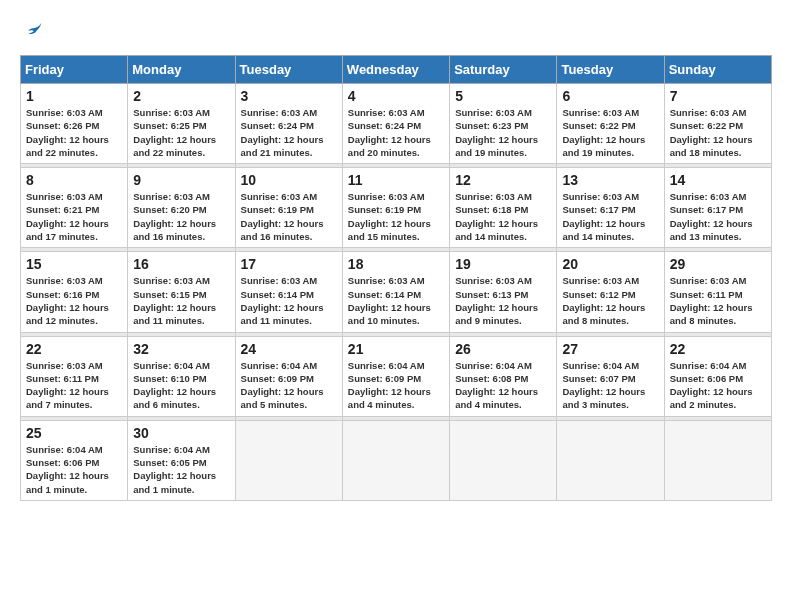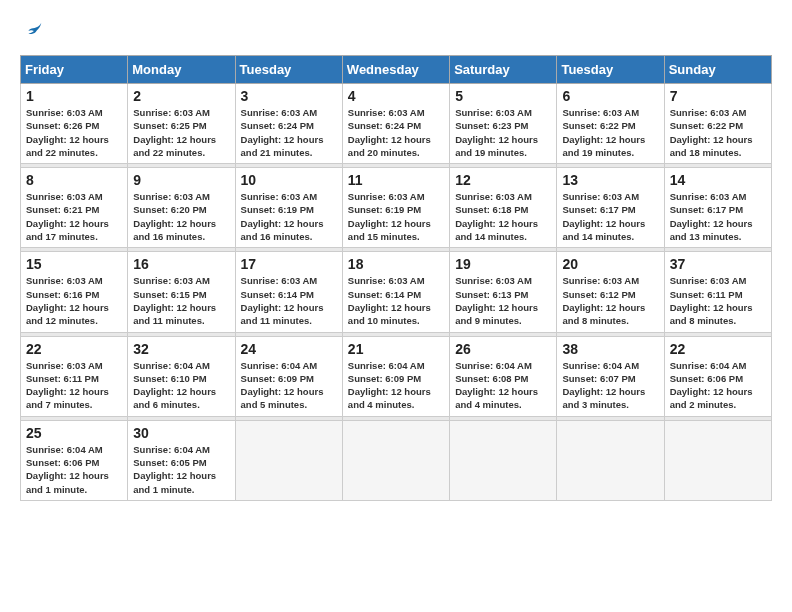--- a/index.html
+++ b/index.html
@@ -223,21 +223,21 @@
         </td>
         <td>
           <span class="day-number">19</span>
           <div class="day-info">Sunrise: 6:03 AM<br>Sunset: 6:13 PM<br>Daylight: 12 hours and 9 minutes.</div>
         </td>
         <td>
           <span class="day-number">20</span>
           <div class="day-info">Sunrise: 6:03 AM<br>Sunset: 6:12 PM<br>Daylight: 12 hours and 8 minutes.</div>
         </td>
         <td>
-          <span class="day-number">37</span>
+          <span class="day-number">29</span>
           <div class="day-info">Sunrise: 6:03 AM<br>Sunset: 6:11 PM<br>Daylight: 12 hours and 8 minutes.</div>
         </td>
       </tr>
       <tr class="row-divider">
         <td></td>
         <td></td>
         <td></td>
         <td></td>
         <td></td>
         <td></td>
@@ -258,21 +258,21 @@
         </td>
         <td>
           <span class="day-number">21</span>
           <div class="day-info">Sunrise: 6:04 AM<br>Sunset: 6:09 PM<br>Daylight: 12 hours and 4 minutes.</div>
         </td>
         <td>
           <span class="day-number">26</span>
           <div class="day-info">Sunrise: 6:04 AM<br>Sunset: 6:08 PM<br>Daylight: 12 hours and 4 minutes.</div>
         </td>
         <td>
-          <span class="day-number">38</span>
+          <span class="day-number">27</span>
           <div class="day-info">Sunrise: 6:04 AM<br>Sunset: 6:07 PM<br>Daylight: 12 hours and 3 minutes.</div>
         </td>
         <td>
           <span class="day-number">22</span>
           <div class="day-info">Sunrise: 6:04 AM<br>Sunset: 6:06 PM<br>Daylight: 12 hours and 2 minutes.</div>
         </td>
       </tr>
       <tr class="row-divider">
         <td></td>
         <td></td>

